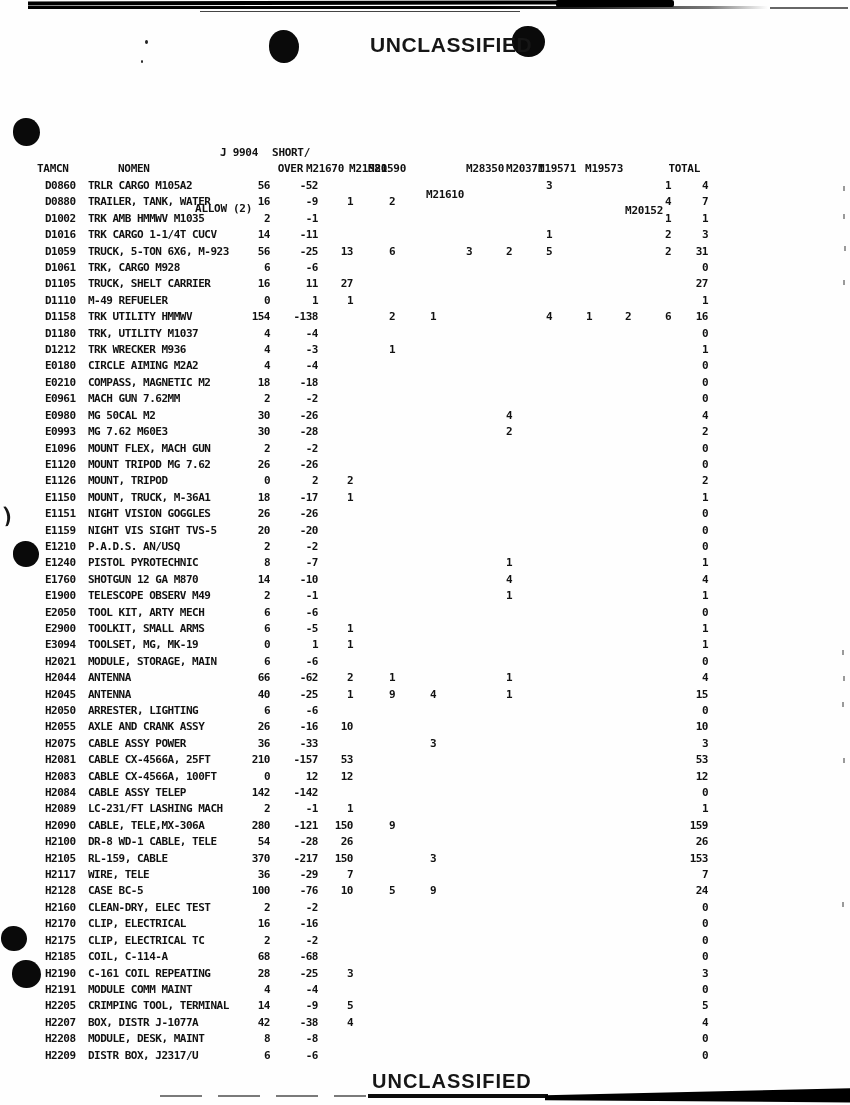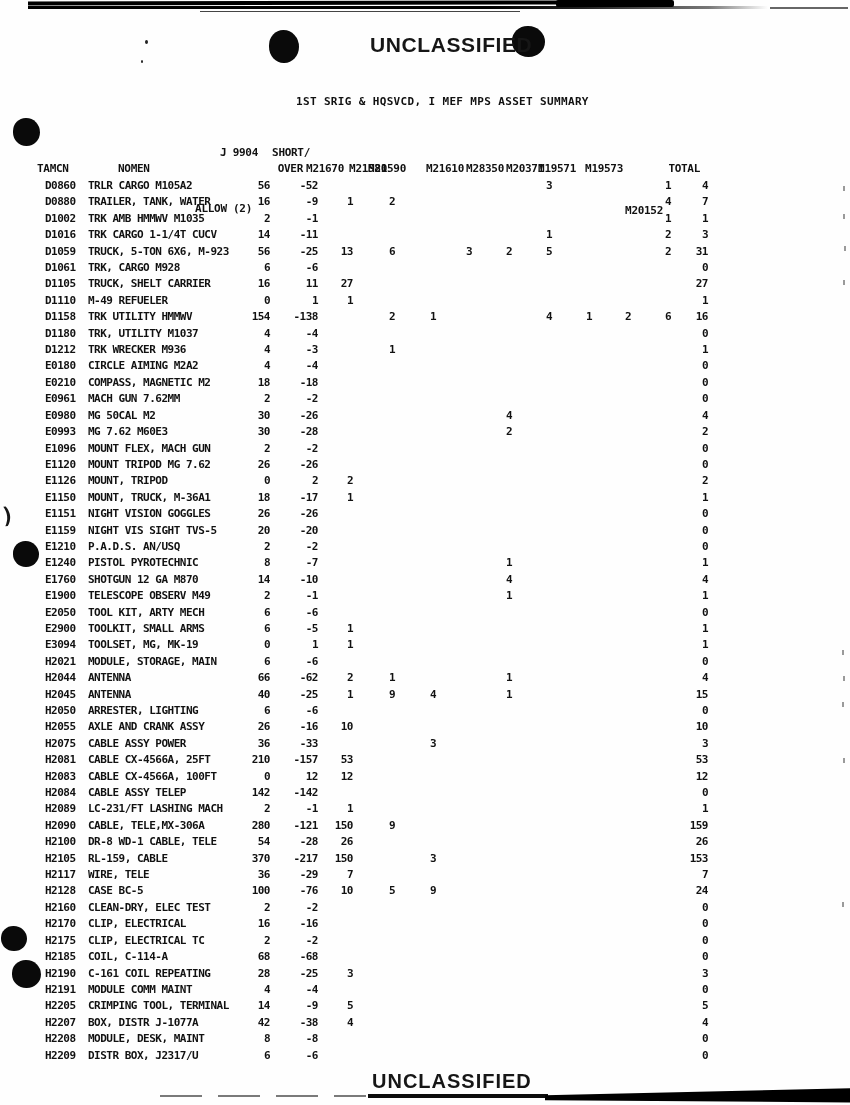--- a/index.html
+++ b/index.html
@@ -88,36 +88,35 @@
   <div class="edge-mark" style="left:843px;top:214px;"></div>
   <div class="edge-mark" style="left:844px;top:246px;"></div>
   <div class="edge-mark" style="left:843px;top:280px;"></div>
   <div class="edge-mark" style="left:842px;top:650px;"></div>
   <div class="edge-mark" style="left:843px;top:676px;"></div>
   <div class="edge-mark" style="left:842px;top:702px;"></div>
   <div class="edge-mark" style="left:843px;top:758px;"></div>
   <div class="edge-mark" style="left:842px;top:902px;"></div>
 
   <div class="class-top">UNCLASSIFIED</div>
-  <div class="subtitle">1ST SRIG &amp; HQSVCD, I MEF MPS ASSET SUMMARY</div>
 
   <div class="thead">
     <div class="h-line1">
       <span style="right:592px;">J 9904</span>
       <span style="right:540px;">SHORT/</span>
     </div>
     <div class="h-line2">
       <span style="left:37px;">TAMCN</span>
       <span style="left:118px;">NOMEN</span>
       <span style="right:598px;margin-top:40px;">ALLOW (2)</span>
       <span style="right:547px;">OVER</span>
       <span style="right:506px;">M21670</span>
       <span style="right:463px;">M21580</span>
       <span style="right:444px;margin-left:12px;">M21590</span>
-      <span style="right:386px;">M21610</span>
+      <span style="right:386px;margin-top:26px;">M21610</span>
       <span style="right:346px;">M28350</span>
       <span style="right:306px;">M20371</span>
       <span style="right:274px;">M19571</span>
       <span style="right:227px;">M19573</span>
       <span style="right:187px;margin-top:42px;">M20152</span>
       <span style="right:150px;">TOTAL</span>
     </div>
   </div>
 
   <div class="rows">

